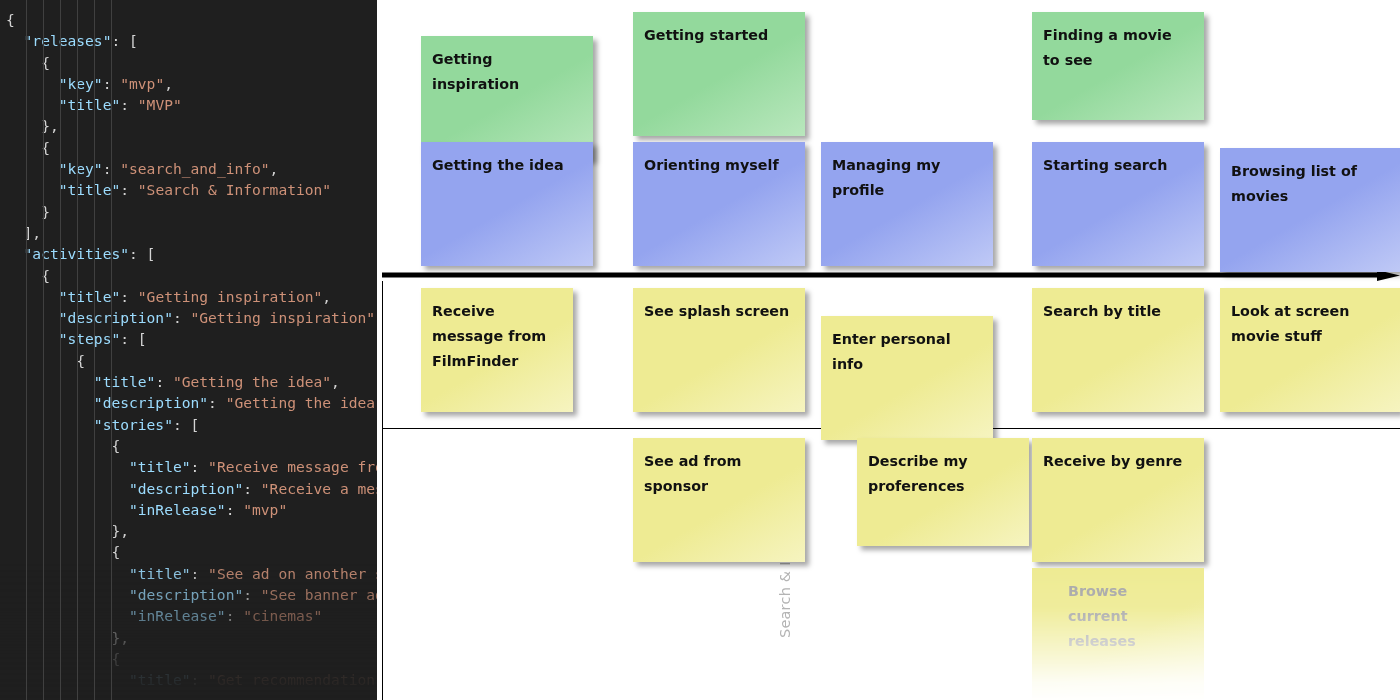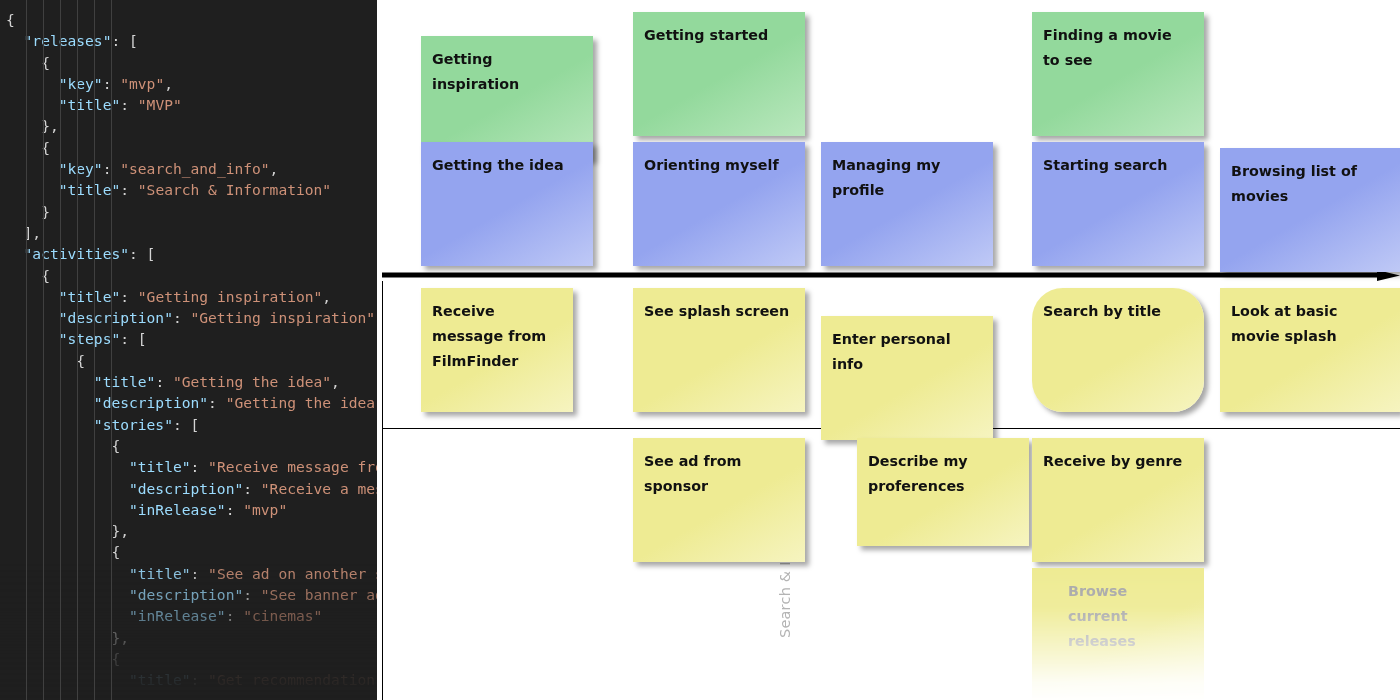--- a/index.html
+++ b/index.html
@@ -177,29 +177,29 @@
   <div class="rail" style="top:429px;height:271px;"></div>
 
   <div class="hrule" style="top:428px;"></div>
 
   <div class="band-label dark" style="left:400px;top:370px;">MVP</div>
   <div class="band-label muted" style="left:400px;top:638px;">Search &amp; Information</div>
 
   <div id="cards-layer">
       <div class="card green" style="left: 44px; top: 12px; width: 172px; height: 124px; margin-top: 24px;"><span>Getting inspiration</span></div>
       <div class="card green" style="left: 256px; top: 12px; width: 172px; height: 124px;"><span>Getting started</span></div>
-      <div class="card green" style="left: 655px; top: 12px; width: 172px; height: 124px;"><span>Finding a movie to see</span></div>
+      <div class="card green" style="left: 655px; top: 12px; width: 172px; height: 108px;"><span>Finding a movie to see</span></div>
       <div class="card blue" style="left: 44px; top: 142px; width: 172px; height: 124px;"><span>Getting the idea</span></div>
       <div class="card blue" style="left: 256px; top: 142px; width: 172px; height: 124px;"><span>Orienting myself</span></div>
       <div class="card blue" style="left: 444px; top: 142px; width: 172px; height: 124px;"><span>Managing my profile</span></div>
       <div class="card blue" style="left: 655px; top: 142px; width: 172px; height: 124px;"><span>Starting search</span></div>
       <div class="card blue" style="left: 843px; top: 142px; width: 180px; height: 124px; margin-top: 6px;"><span>Browsing list of movies</span></div>
       <div class="card yellow" style="left: 44px; top: 288px; width: 152px; height: 124px;"><span>Receive message from FilmFinder</span></div>
       <div class="card yellow" style="left: 256px; top: 288px; width: 172px; height: 124px;"><span>See splash screen</span></div>
       <div class="card yellow" style="left: 444px; top: 288px; width: 172px; height: 124px; margin-top: 28px;"><span>Enter personal info</span></div>
-      <div class="card yellow" style="left: 655px; top: 288px; width: 172px; height: 124px; border-radius: 31px;"><span>Search by title</span></div>
-      <div class="card yellow" style="left: 843px; top: 288px; width: 180px; height: 124px;"><span>Look at basic movie splash</span></div>
+      <div class="card yellow" style="left: 655px; top: 288px; width: 172px; height: 124px;"><span>Search by title</span></div>
+      <div class="card yellow" style="left: 843px; top: 288px; width: 180px; height: 124px;"><span>Look at screen movie stuff</span></div>
       <div class="card yellow" style="left: 256px; top: 438px; width: 172px; height: 124px;"><span>See ad from sponsor</span></div>
       <div class="card yellow" style="left: 444px; top: 438px; width: 172px; height: 108px; margin-left: 36px;"><span>Describe my proferences</span></div>
       <div class="card yellow" style="left: 655px; top: 438px; width: 172px; height: 124px;"><span>Receive by genre</span></div>
       <div class="card yellow fading" style="left: 655px; top: 568px; width: 172px; height: 132px;"><span>Browse current releases</span></div>
     </div>
 </div>
 
 </body></html>

